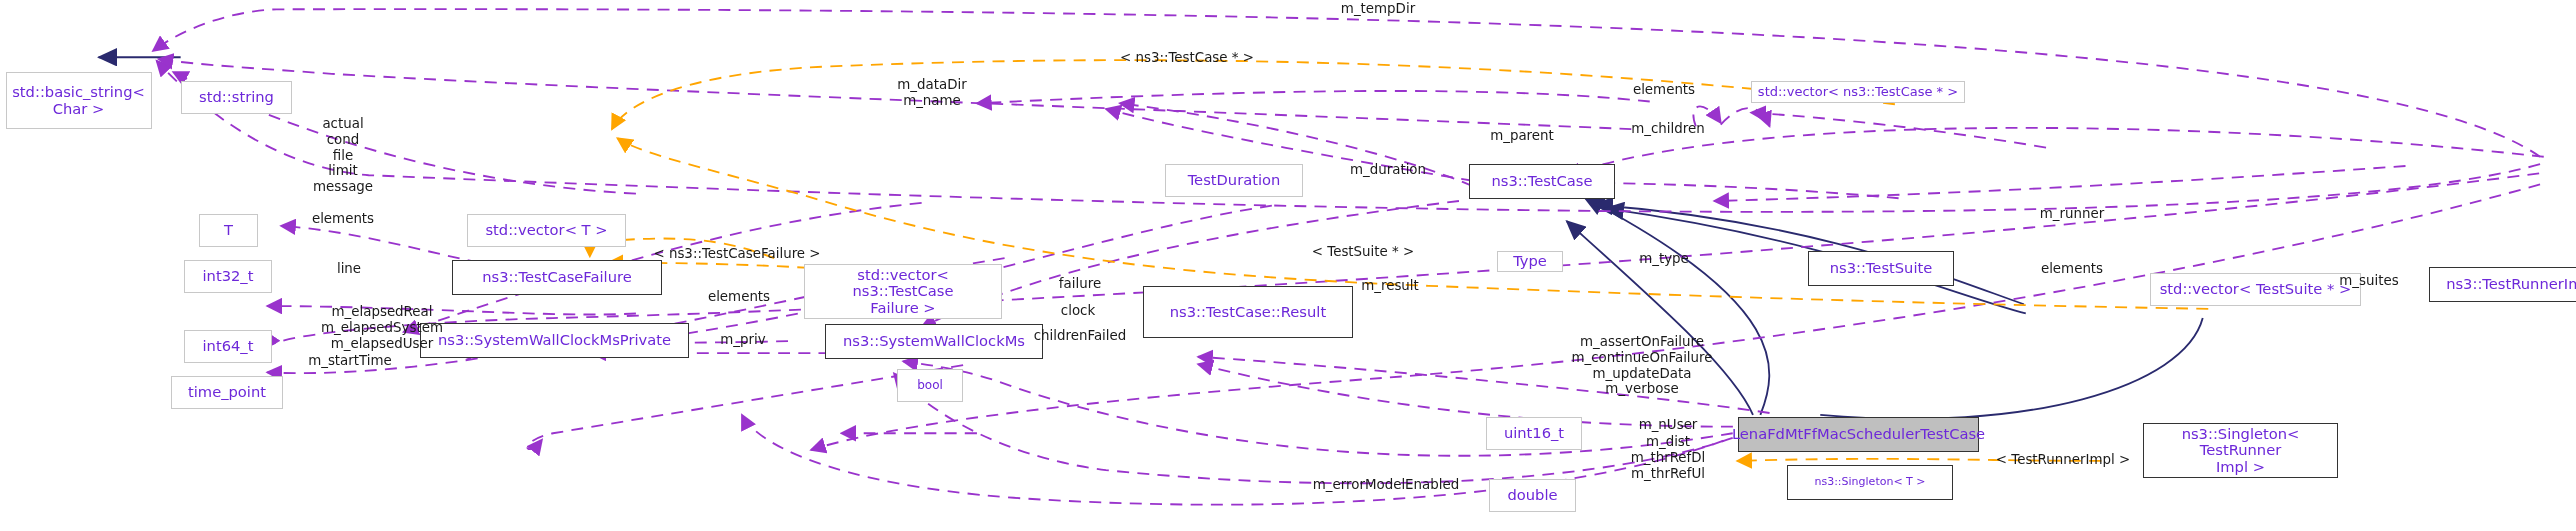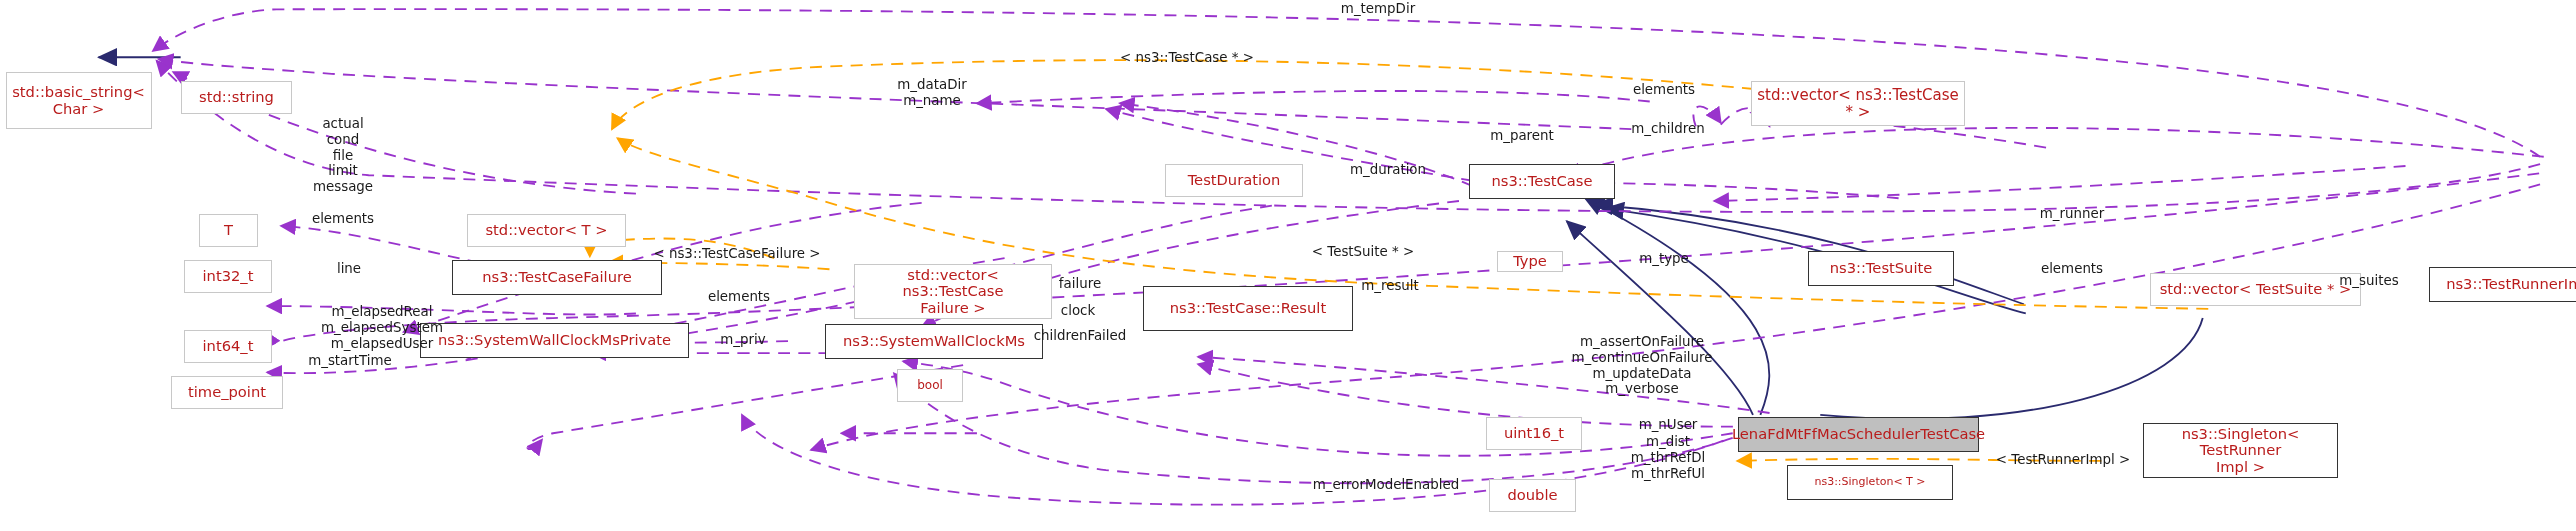--- a/index.html
+++ b/index.html
@@ -2,21 +2,21 @@
 <html style="font-size:14.7px"><head>
 <meta charset="utf-8">
 <style>
   html,body{margin:0;padding:0;background:#ffffff;}
   #stage{position:relative;width:2576px;height:532px;background:#ffffff;
          font-family:"DejaVu Sans","Liberation Sans",sans-serif;overflow:hidden;}
   svg#edges{position:absolute;left:0;top:0;width:2576px;height:532px;}
 
   .node{position:absolute;box-sizing:border-box;display:flex;align-items:center;
         justify-content:center;text-align:center;line-height:1.12;
-        font-size:14px;color:#b91c1c;background:#ffffff;white-space:pre-line;}
+        font-size:14px;color:#6d28d9;background:#ffffff;white-space:pre-line;}
   .node.thin{border:0.9px solid #c8c8c8;}
   .node.bold{border:1.8px solid #333333;}
   .node.filled{border:1.8px solid #333333;background:#bfbfbf;}
 
   .elabel{position:absolute;font-size:13.4px;color:#1a1a1a;text-align:center;
           white-space:pre-line;line-height:1.18;transform:translateX(-50%);}
 </style>
 </head>
 <body>
 
@@ -99,36 +99,36 @@
   <div class="node thin" style="left:184px;top:330px;width:88px;height:33px;font-size:14.7px;">int64_t</div>
 
   <div class="node thin" style="left:171px;top:376px;width:112px;height:33px;font-size:14.7px;">time_point</div>
 
   <div class="node thin" style="left:467px;top:214px;width:159px;height:33px;font-size:14.7px;">std::vector&lt; T &gt;</div>
 
   <div class="node bold" style="left:452px;top:260px;width:210px;height:35px;font-size:14.7px;">ns3::TestCaseFailure</div>
 
   <div class="node bold" style="left:420px;top:323px;width:269px;height:35px;font-size:14.7px;">ns3::SystemWallClockMsPrivate</div>
 
-  <div class="node thin" style="left:854px;top:264px;width:198px;height:55px;font-size:14.7px;">std::vector&lt; ns3::TestCase
+  <div class="node thin" style="left:804px;top:264px;width:198px;height:55px;font-size:14.7px;">std::vector&lt; ns3::TestCase
 Failure &gt;</div>
 
   <div class="node bold" style="left:825px;top:324px;width:218px;height:35px;font-size:14.7px;">ns3::SystemWallClockMs</div>
 
   <div class="node thin" style="left:897px;top:369px;width:66px;height:33px;font-size:12px;">bool</div>
 
-  <div class="node bold" style="left:1143px;top:286px;width:210px;height:45px;font-size:14.7px;">ns3::TestCase::Result</div>
+  <div class="node bold" style="left:1143px;top:286px;width:210px;height:52px;font-size:14.7px;">ns3::TestCase::Result</div>
 
   <div class="node thin" style="left:1165px;top:164px;width:138px;height:33px;font-size:14.7px;">TestDuration</div>
 
   <div class="node bold" style="left:1469px;top:164px;width:146px;height:35px;font-size:14.7px;">ns3::TestCase</div>
 
   <div class="node thin" style="left:1497px;top:251px;width:66px;height:21px;font-size:14.7px;">Type</div>
 
-  <div class="node thin" style="left:1751px;top:81px;width:214px;height:45px;font-size:15px;">std::vector&lt; ns3::TestCase * &gt;</div>
+  <div class="node thin" style="left:1751px;top:81px;width:214px;height:22px;font-size:13px;">std::vector&lt; ns3::TestCase * &gt;</div>
 
   <div class="node bold" style="left:1808px;top:251px;width:146px;height:35px;font-size:14.7px;">ns3::TestSuite</div>
 
   <div class="node thin" style="left:1486px;top:417px;width:96px;height:33px;font-size:14.7px;">uint16_t</div>
 
   <div class="node thin" style="left:1489px;top:479px;width:87px;height:33px;font-size:14.7px;">double</div>
 
   <div class="node filled" style="left:1738px;top:417px;width:241px;height:35px;font-size:14.7px;">LenaFdMtFfMacSchedulerTestCase</div>
 
   <div class="node bold" style="left:1787px;top:465px;width:166px;height:35px;font-size:11px;">ns3::Singleton&lt; T &gt;</div>

